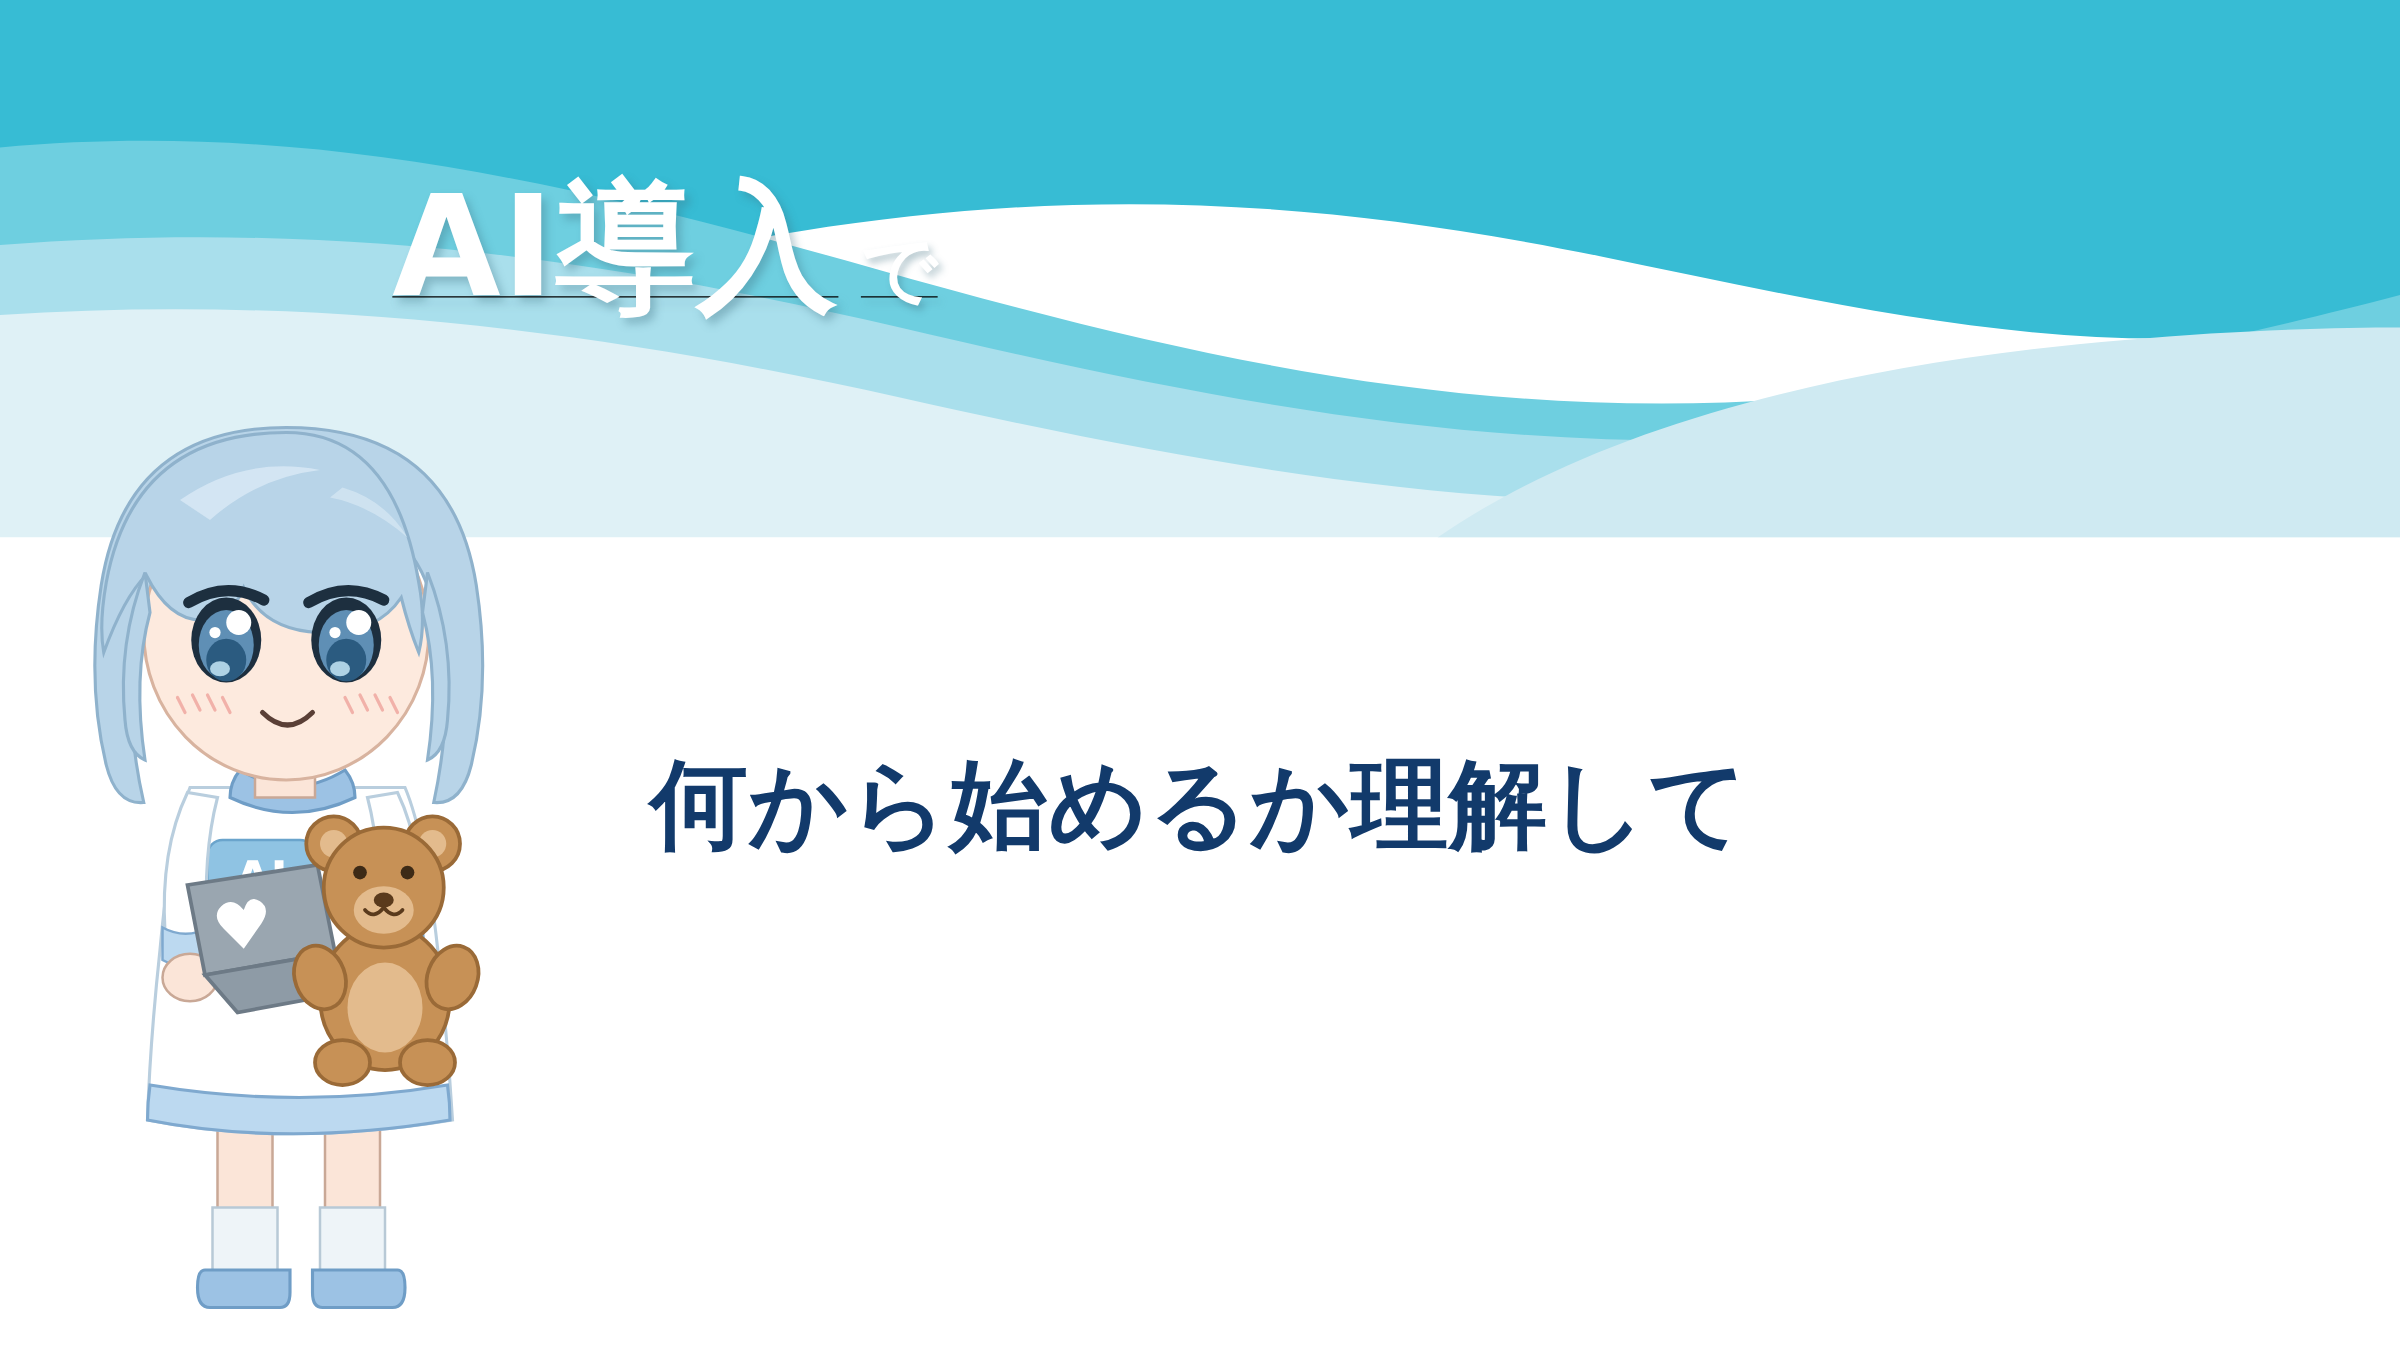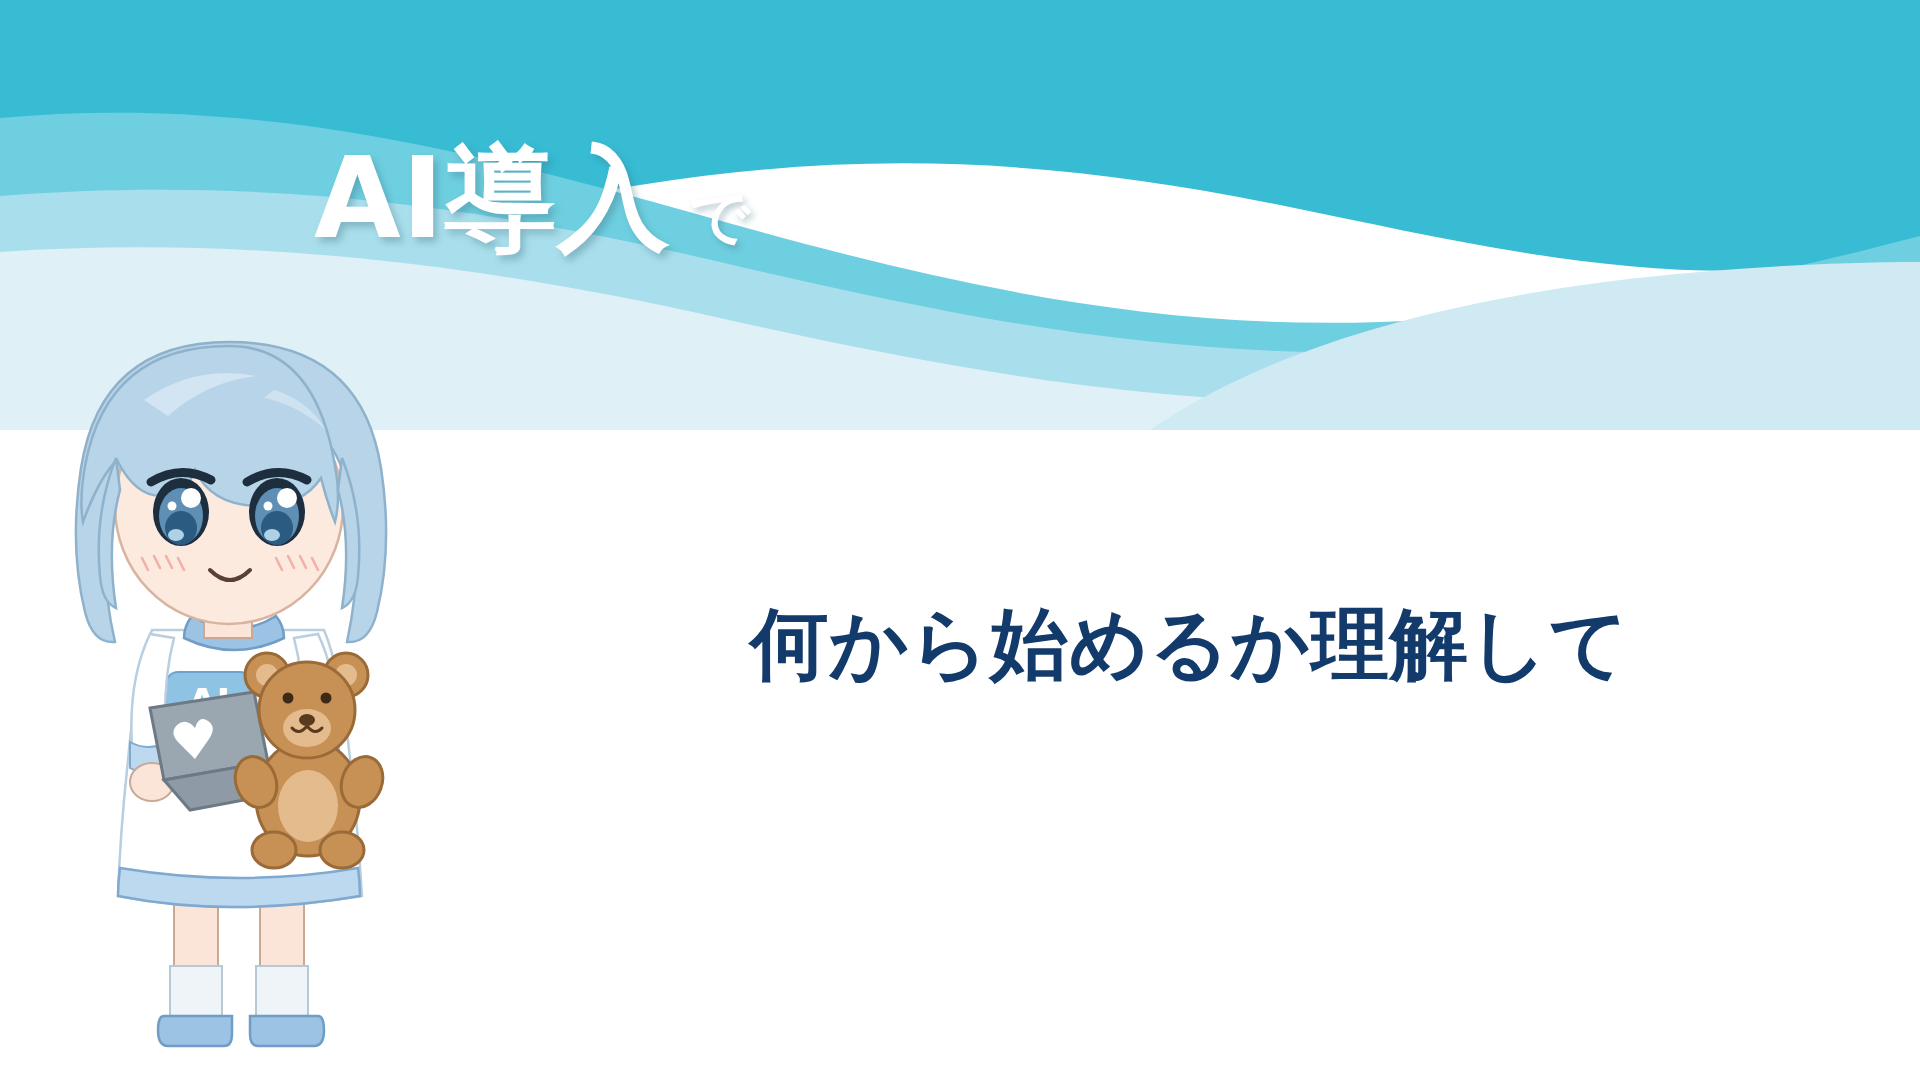--- a/index.html
+++ b/index.html
@@ -18,20 +18,21 @@
 
   
   #title-block{
     position:absolute;
     left:0; top:142px;
     width:1664px;
     text-align:center;
     padding-right:600px;
     white-space:nowrap;
     pointer-events:none;
+    text-decoration:underline;
   }
   #title-block .t-main{
     font-family:"DejaVu Sans","Liberation Sans",sans-serif;
     font-weight:bold;
     font-size:112px;
     line-height:1.0;
     color:#ffffff;
     letter-spacing:0.01em;
     text-shadow:4px 5px 7px rgba(60,110,125,0.35);
     vertical-align:baseline;
@@ -44,21 +45,20 @@
     text-shadow:3px 4px 6px rgba(60,110,125,0.35);
     margin-left:18px;
     vertical-align:baseline;
   }
 
   
   #headline{
     position:absolute;
     left:520px; top:595px;
     width:1340px;
-    text-align:center;
     color:#123a6b;
     font-family:"DejaVu Sans","Liberation Sans",sans-serif;
     font-weight:bold;
     font-size:78px;
     line-height:1.28;
     letter-spacing:0.01em;
   }
   #headline .hl{ display:block; white-space:nowrap; }
 
   

